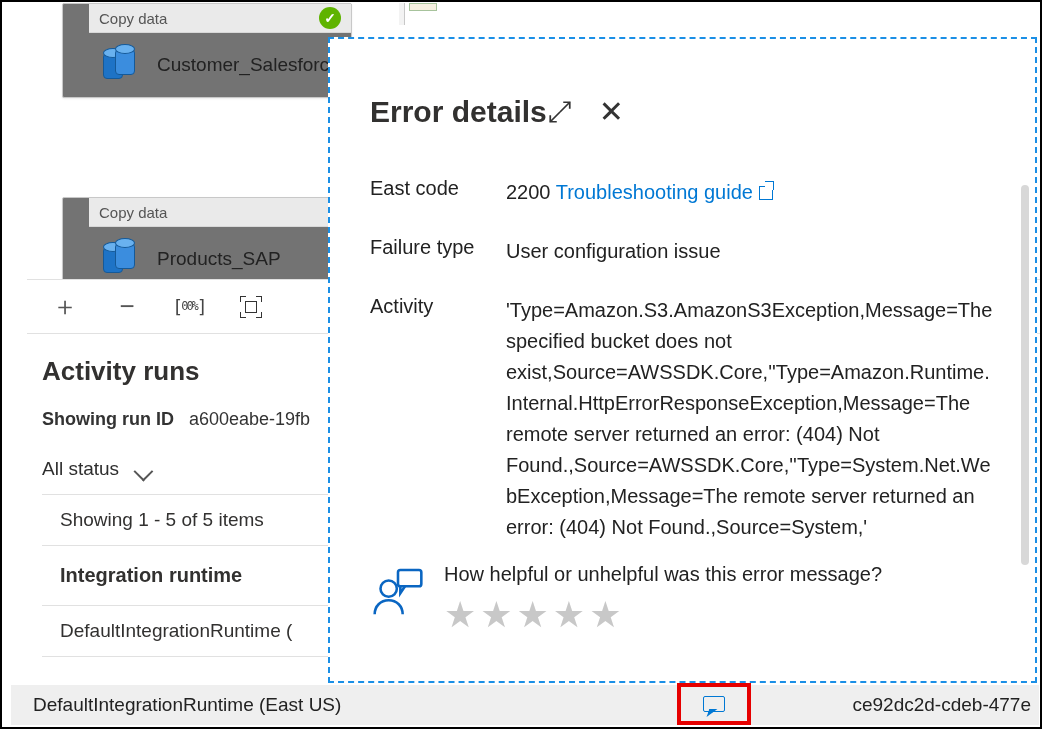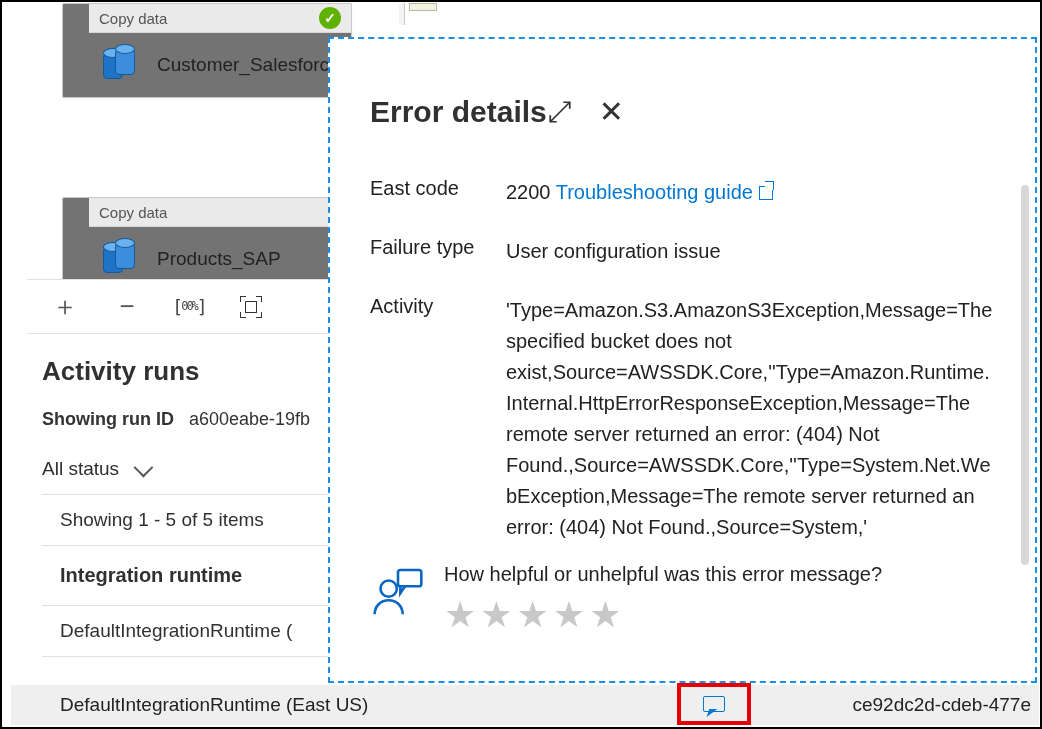--- a/index.html
+++ b/index.html
@@ -38,28 +38,28 @@
   .fiticon .tr { right:0;top:0; border-left:none; border-bottom:none;}
   .fiticon .bl { left:0;bottom:0; border-right:none; border-top:none;}
   .fiticon .br { right:0;bottom:0; border-left:none; border-top:none;}
 
   
   .aruns { position:absolute; left:40px; top:354px; right:20px; }
   .aruns h2 { font-size:26px; font-weight:600; margin-bottom:22px;}
   .pipeline-id { font-size:18px; color:#333; margin-bottom:14px;}
   .pipeline-id .label { font-weight:600; margin-right:10px;}
   .statusrow { padding: 14px 0 14px 0; font-size:19px; color:#2e2e2e; border-bottom:1px solid #e1e1e1;}
-  .statusrow .dd { display:inline-flex; align-items:center; gap:12px;}
+  .statusrow .dd { display:inline-flex; align-items:flex-end; gap:12px;}
   .chev { width:14px; height:14px; display:inline-block; border-right:2px solid #555; border-bottom:2px solid #555; transform: rotate(45deg) translateY(-2px); margin-left:4px;}
   .showing { padding:14px 0 14px 18px; font-size:19px; border-bottom:1px solid #e1e1e1;}
   .irhead { padding:18px 0 18px 18px; font-size:20px; font-weight:600; border-bottom:1px solid #e1e1e1; }
   .irrow { padding:14px 0 14px 18px; font-size:19px; border-bottom:1px solid #e1e1e1; }
 
   
-  .lastrow { position:absolute; left:9px; bottom:2px; right:1px; height:40px; background:#efefef; display:flex; align-items:center; padding-left:49px; font-size:19px; color:#222; z-index:2; }
+  .lastrow { position:absolute; left:9px; bottom:2px; right:1px; height:40px; background:#efefef; display:flex; align-items:center; padding-left:22px; font-size:19px; color:#222; z-index:2; }
   .lastrow .msgbox { position:absolute; left:666px; top:-2px; width:74px; height:42px; border:4px solid #e60000; display:flex; align-items:center; justify-content:center;}
   .speech { width:22px; height:16px; border:1.5px solid #0078d4; border-radius:2px; position:relative;}
   .speech:after { content:""; position:absolute; left:4px; bottom:-6px; width:0; height:0; border:4px solid transparent; border-top-color:#0078d4; border-left-color:#0078d4; transform: skewX(-20deg);}
   .lastrow .rid { position:absolute; right:8px; }
 
   
   .popover { position:absolute; left:326px; top:35px; right:3px; bottom:44px; background:#fff; border:2px dashed #1a8fe6; z-index:5; padding: 56px 40px 30px 40px;}
   .popover .scrollbar { position:absolute; right:6px; top:146px; width:8px; height:380px; background:#d8d8d8; border-radius:4px;}
   .popover .head { display:flex; align-items:center; justify-content:flex-start; margin-bottom:48px;}
   .popover .head h1 { font-size:30px; font-weight:600; }

